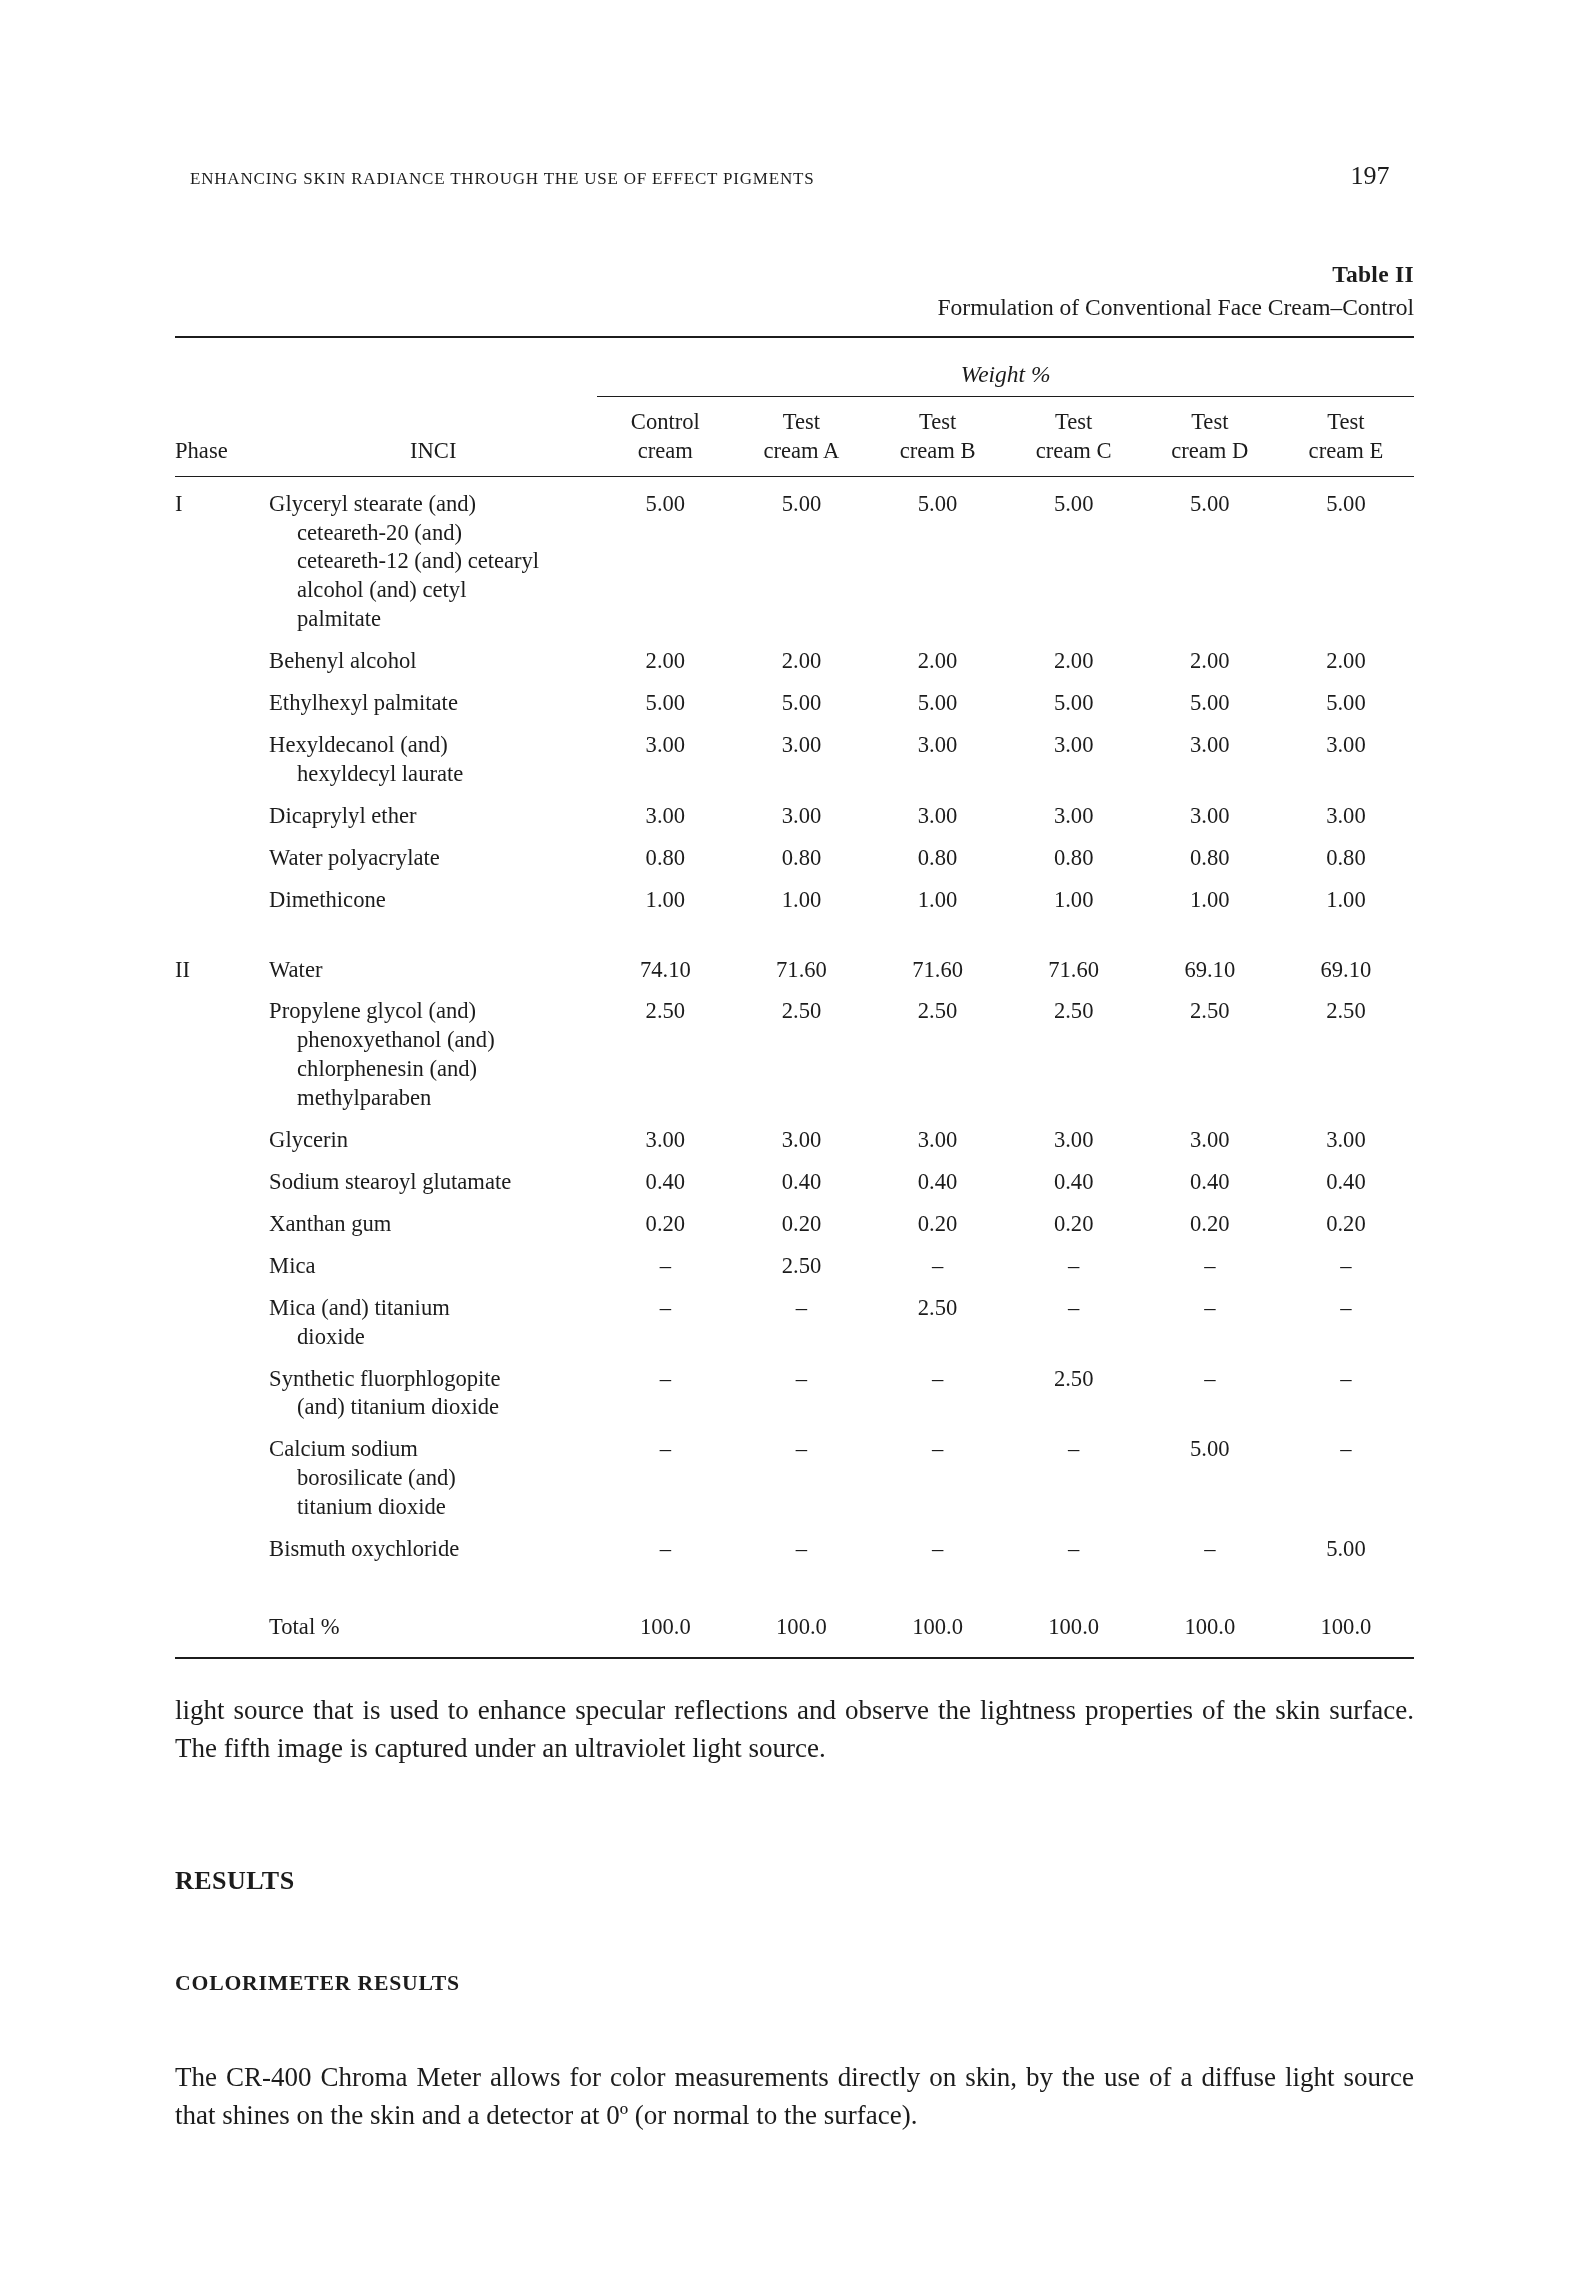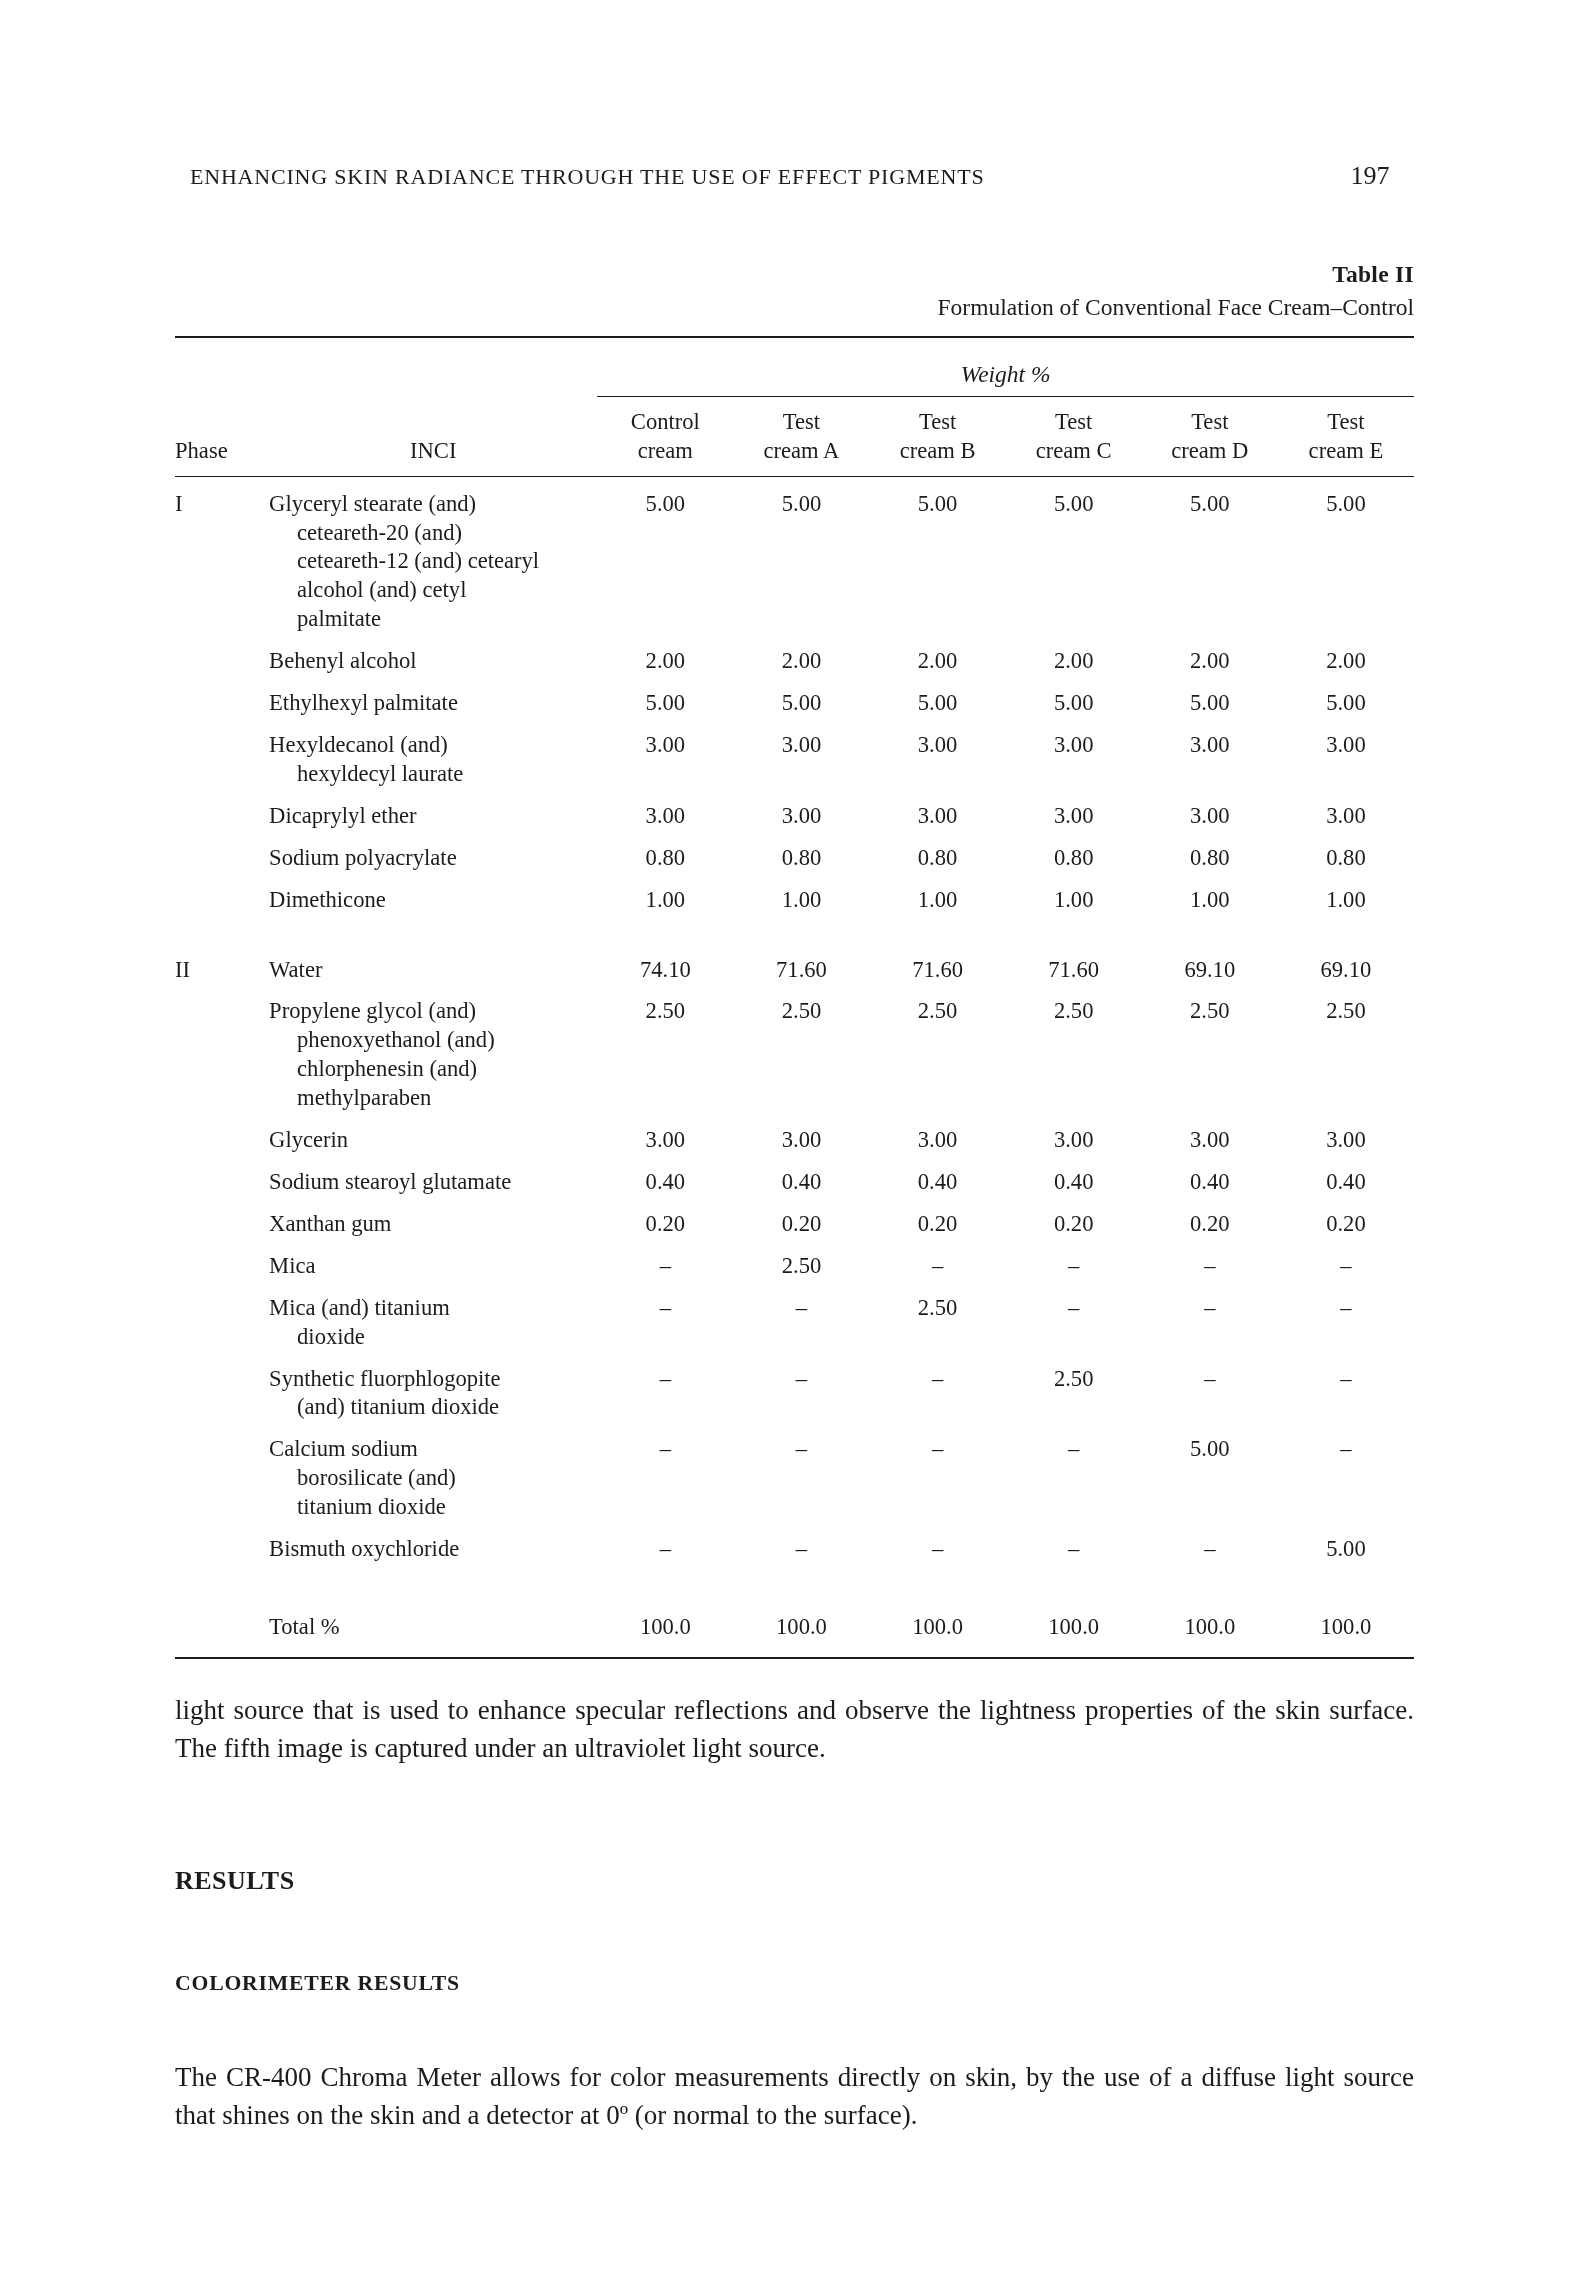--- a/index.html
+++ b/index.html
@@ -21,21 +21,21 @@
   }
 
   
   .running-head {
     display: flex;
     justify-content: space-between;
     align-items: baseline;
     padding-left: 15px;
   }
   .running-head .rh-title {
-    font-size: 22px;
+    font-size: 17px;
     letter-spacing: 0.8px;
     white-space: nowrap;
   }
   .running-head .rh-page {
     font-size: 26px;
     padding-right: 24.5px;
     margin-top: 40px;
   }
 
   
@@ -234,21 +234,21 @@
             <td class="val-cell">3.00</td>
             <td class="val-cell">3.00</td>
             <td class="val-cell">3.00</td>
             <td class="val-cell">3.00</td>
             <td class="val-cell">3.00</td>
             <td class="val-cell">3.00</td>
           </tr>
           <tr>
             <td class="phase-cell"></td>
             <td class="inci-cell">
-              <div class="inci-line">Sodium polyacrylate</div>
+              <div class="inci-line">Water polyacrylate</div>
             </td>
             <td class="val-cell">0.80</td>
             <td class="val-cell">0.80</td>
             <td class="val-cell">0.80</td>
             <td class="val-cell">0.80</td>
             <td class="val-cell">0.80</td>
             <td class="val-cell">0.80</td>
           </tr>
           <tr>
             <td class="phase-cell"></td>

